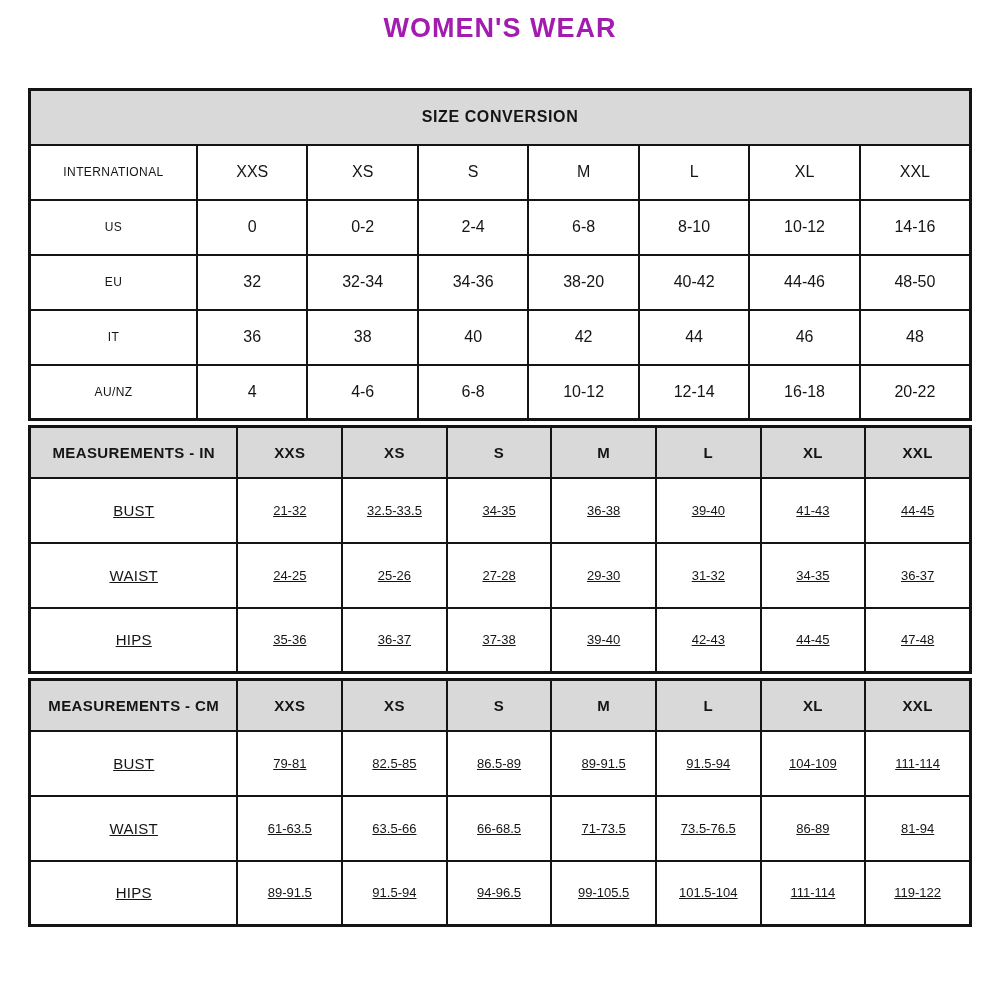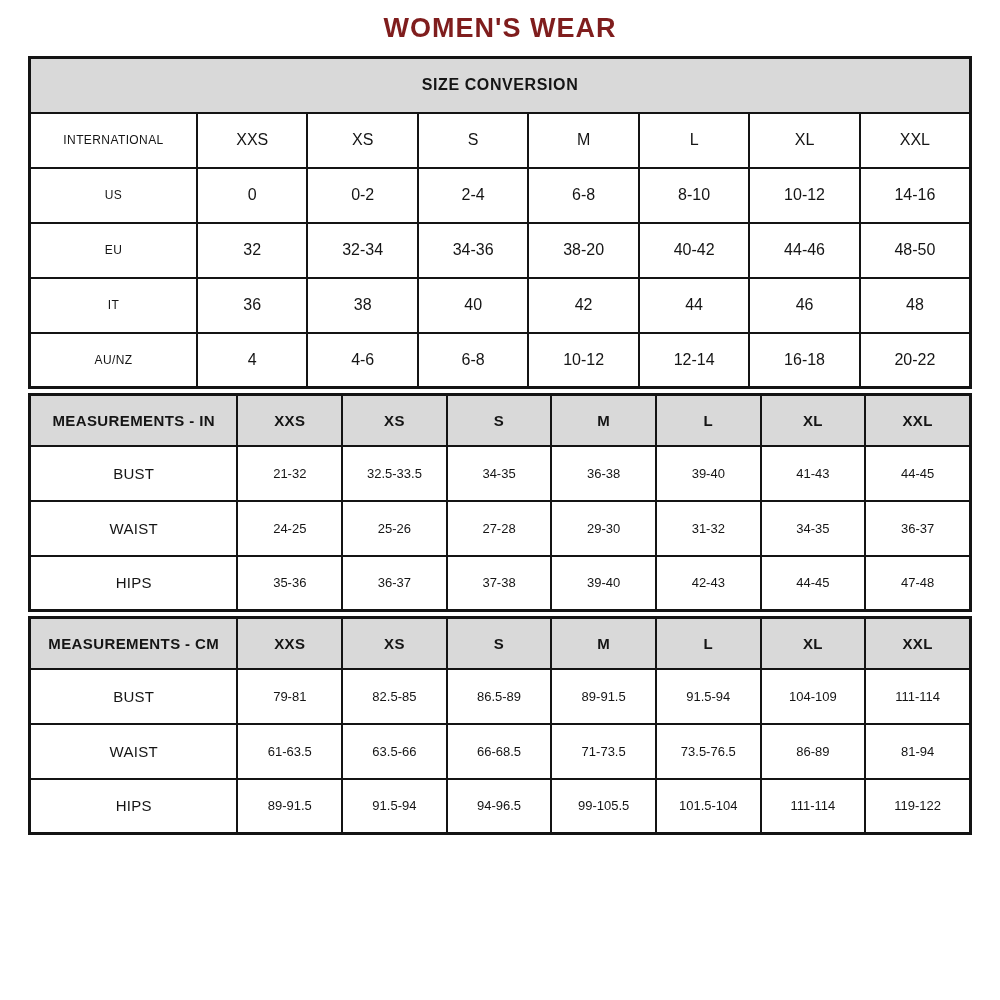--- a/index.html
+++ b/index.html
@@ -13,27 +13,28 @@
     width: 1000px;
     height: 1000px;
     padding: 0 28px;
   }
   .page-title {
     text-align: center;
     font-size: 27px;
     font-weight: 700;
     letter-spacing: 1px;
     padding: 13px 0 12px 0;
-    color: #7f1d1d;
+    color: #a21caf;
   }
   table {
     width: 100%;
     border-collapse: collapse;
     table-layout: fixed;
     border: 3px solid #141414;
+    margin-top: 32px;
   }
   td, th {
     border: 2px solid #141414;
     text-align: center;
     vertical-align: middle;
     font-weight: 400;
     color: #151515;
   }
   
   .t1-band td {
@@ -47,21 +48,21 @@
   .t1 .corner { font-size: 12px; letter-spacing: 0.4px; }
   
   .mt { margin-top: 4px; }
   .mt thead td {
     height: 51px;
     background: #d9d9d9;
     font-weight: 700;
     font-size: 15px;
     letter-spacing: 0.4px;
   }
-  .mt tbody td { height: 55px; font-size: 13px; }
+  .mt tbody td { height: 65px; font-size: 13px; text-decoration: underline; }
   .mt tbody td.row-label { font-size: 15px; letter-spacing: 0.3px; }
 </style>
 </head>
 <body>
 
 <div class="page">
 
   <div class="page-title">WOMEN'S WEAR</div>
 
   <table class="t1">

